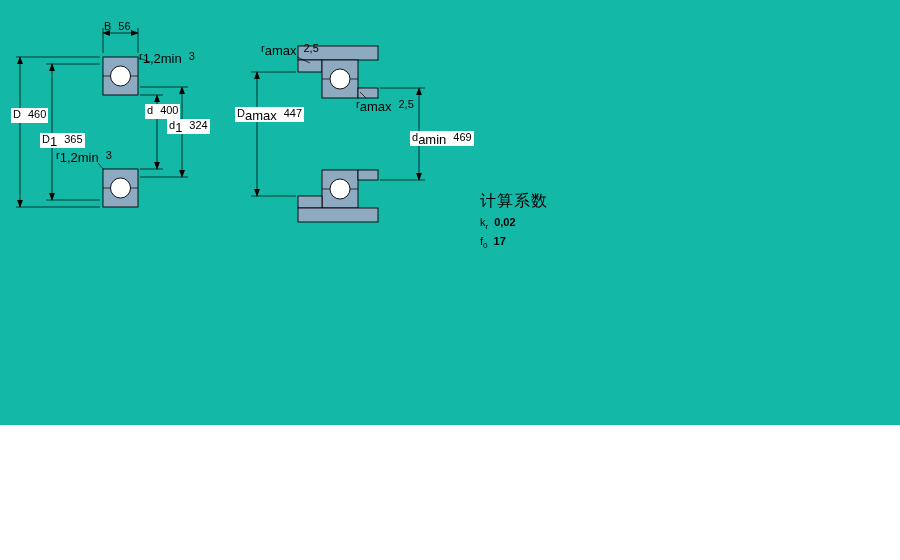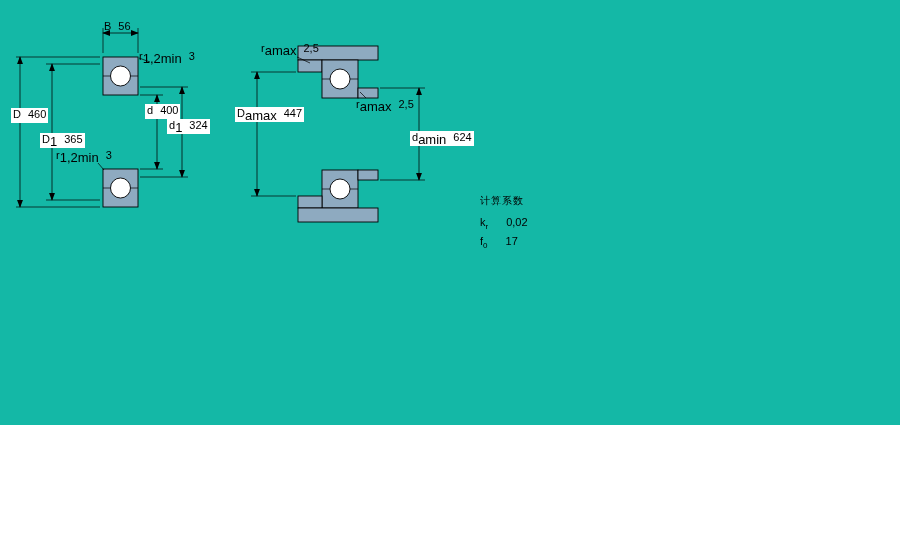--- a/index.html
+++ b/index.html
@@ -10,23 +10,23 @@
   .linework line, .linework path { stroke:#000; fill:none; }
   .linework rect { stroke:#000; stroke-width:0.9; }
   .linework circle.ball { fill:#ffffff; stroke:#000; stroke-width:0.9; }
   .linework .dimline { stroke-width:0.75; }
   .linework .thin { stroke-width:0.7; }
   .dim-label { position:absolute; font-size:11px; line-height:13px; white-space:nowrap; }
   .dim-label sub { font-size:13px; }
   .dim-label .val { margin-left:7px; }
   .on-line { background:#ffffff; padding:0 2px; }
   .factors { position:absolute; font-size:11px; line-height:15px; }
-  .factors-title { font-size:10px; margin-bottom:7px; letter-spacing:1px; }
+  .factors-title { font-size:16px; margin-bottom:7px; letter-spacing:1px; }
   .factor-row sub { font-size:8px; }
-  .factor-row .val { margin-left:18px; }
+  .factor-row .val { margin-left:6px;font-weight:bold; }
 </style>
 </head>
 <body>
 
 <div class="canvas">
 
   <svg class="linework" width="900" height="560" viewBox="0 0 900 560">
     <defs>
       <marker id="arr" markerUnits="userSpaceOnUse" markerWidth="8" markerHeight="8" viewBox="0 0 10 10" refX="9" refY="5" orient="auto-start-reverse">
         <path d="M0,1.2 L10,5 L0,8.8 Z" style="fill:#000;stroke:none"></path>
@@ -130,21 +130,21 @@
   <div class="dim-label" style="left:261px;top:42px">
     <span class="sym">r</span><sub>amax</sub><span class="val">2,5</span>
   </div>
   <div class="dim-label on-line" style="left:235px;top:107px">
     <span class="sym">D</span><sub>amax</sub><span class="val">447</span>
   </div>
   <div class="dim-label" style="left:356px;top:98px">
     <span class="sym">r</span><sub>amax</sub><span class="val">2,5</span>
   </div>
   <div class="dim-label on-line" style="left:410px;top:131px">
-    <span class="sym">d</span><sub>amin</sub><span class="val">624</span>
+    <span class="sym">d</span><sub>amin</sub><span class="val">469</span>
   </div>
 
   <div class="factors" style="left:480px;top:193px">
     <div class="factors-title">计算系数</div>
     <div class="factor-row">
       <span class="sym">k</span><sub>r</sub><span class="val">0,02</span>
     </div>
     <div class="factor-row">
       <span class="sym">f</span><sub>0</sub><span class="val">17</span>
     </div>

